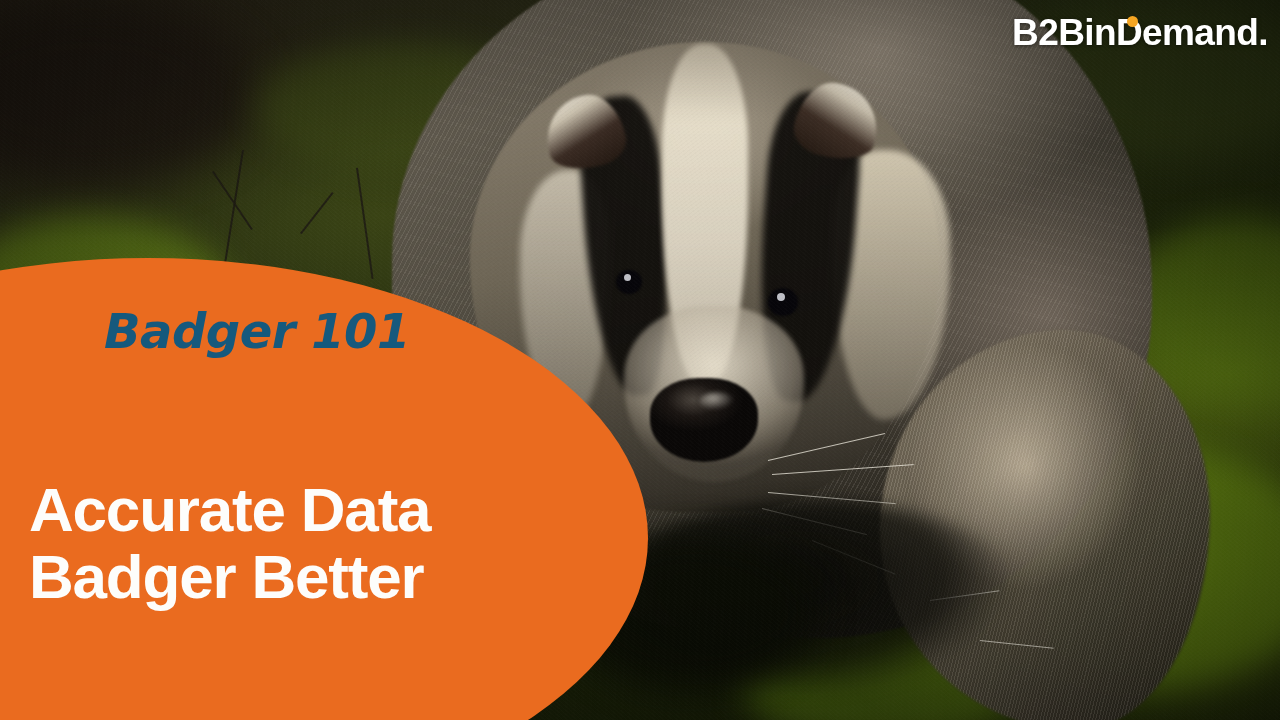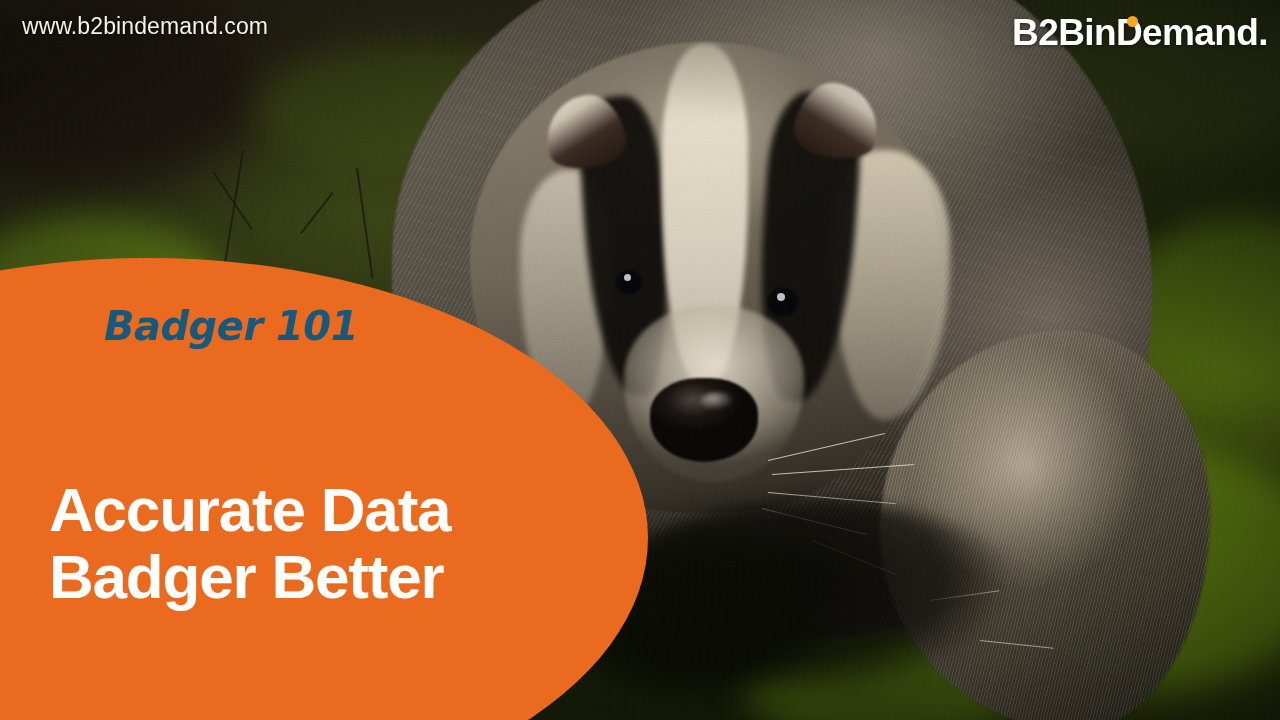--- a/index.html
+++ b/index.html
@@ -221,32 +221,32 @@
   }
   .logo .dot{
     display:inline-block;width:11px;height:11px;border-radius:50%;
     background:#f5a623;position:absolute;left:115px;top:4px;
   }
   .logo-inner{position:relative;display:inline-block;}
 
   .kicker{
     position:absolute;left:104px;top:303px;
     font-family:"DejaVu Sans",sans-serif;
-    font-size:40px;font-weight:700;font-style:italic;
+    font-size:48px;font-weight:700;font-style:italic;
     color:#16597d;letter-spacing:-.5px;white-space:nowrap;
   }
 
   .headline{
     position:absolute;left:29px;top:476px;
     width:610px;
     color:#fdfdfb;
     font-size:62px;line-height:67px;
     font-weight:700;letter-spacing:-1.2px;
   }
-  .headline .ln{display:block;white-space:nowrap;margin-left:20px;}
+  .headline .ln{display:block;white-space:nowrap;}
 </style>
 </head>
 <body>
 
 <div id="stage">
 
   <div class="photo">
     <div class="bg-base"></div>
 
     <div class="leaf lf7"></div>
@@ -298,21 +298,20 @@
 
     <div class="chest"></div>
     <div class="leaf lf9"></div>
 
     <div class="grain"></div>
     <div class="vignette"></div>
   </div>
 
   <div class="blob"></div>
 
-  <div class="url">www.b2bindemand.com</div>
 
   <div class="logo">
     <span class="logo-inner">
       <span>B2BinDemand.</span>
       <span class="dot"></span>
     </span>
   </div>
 
   <div class="kicker">Badger 101</div>
 

